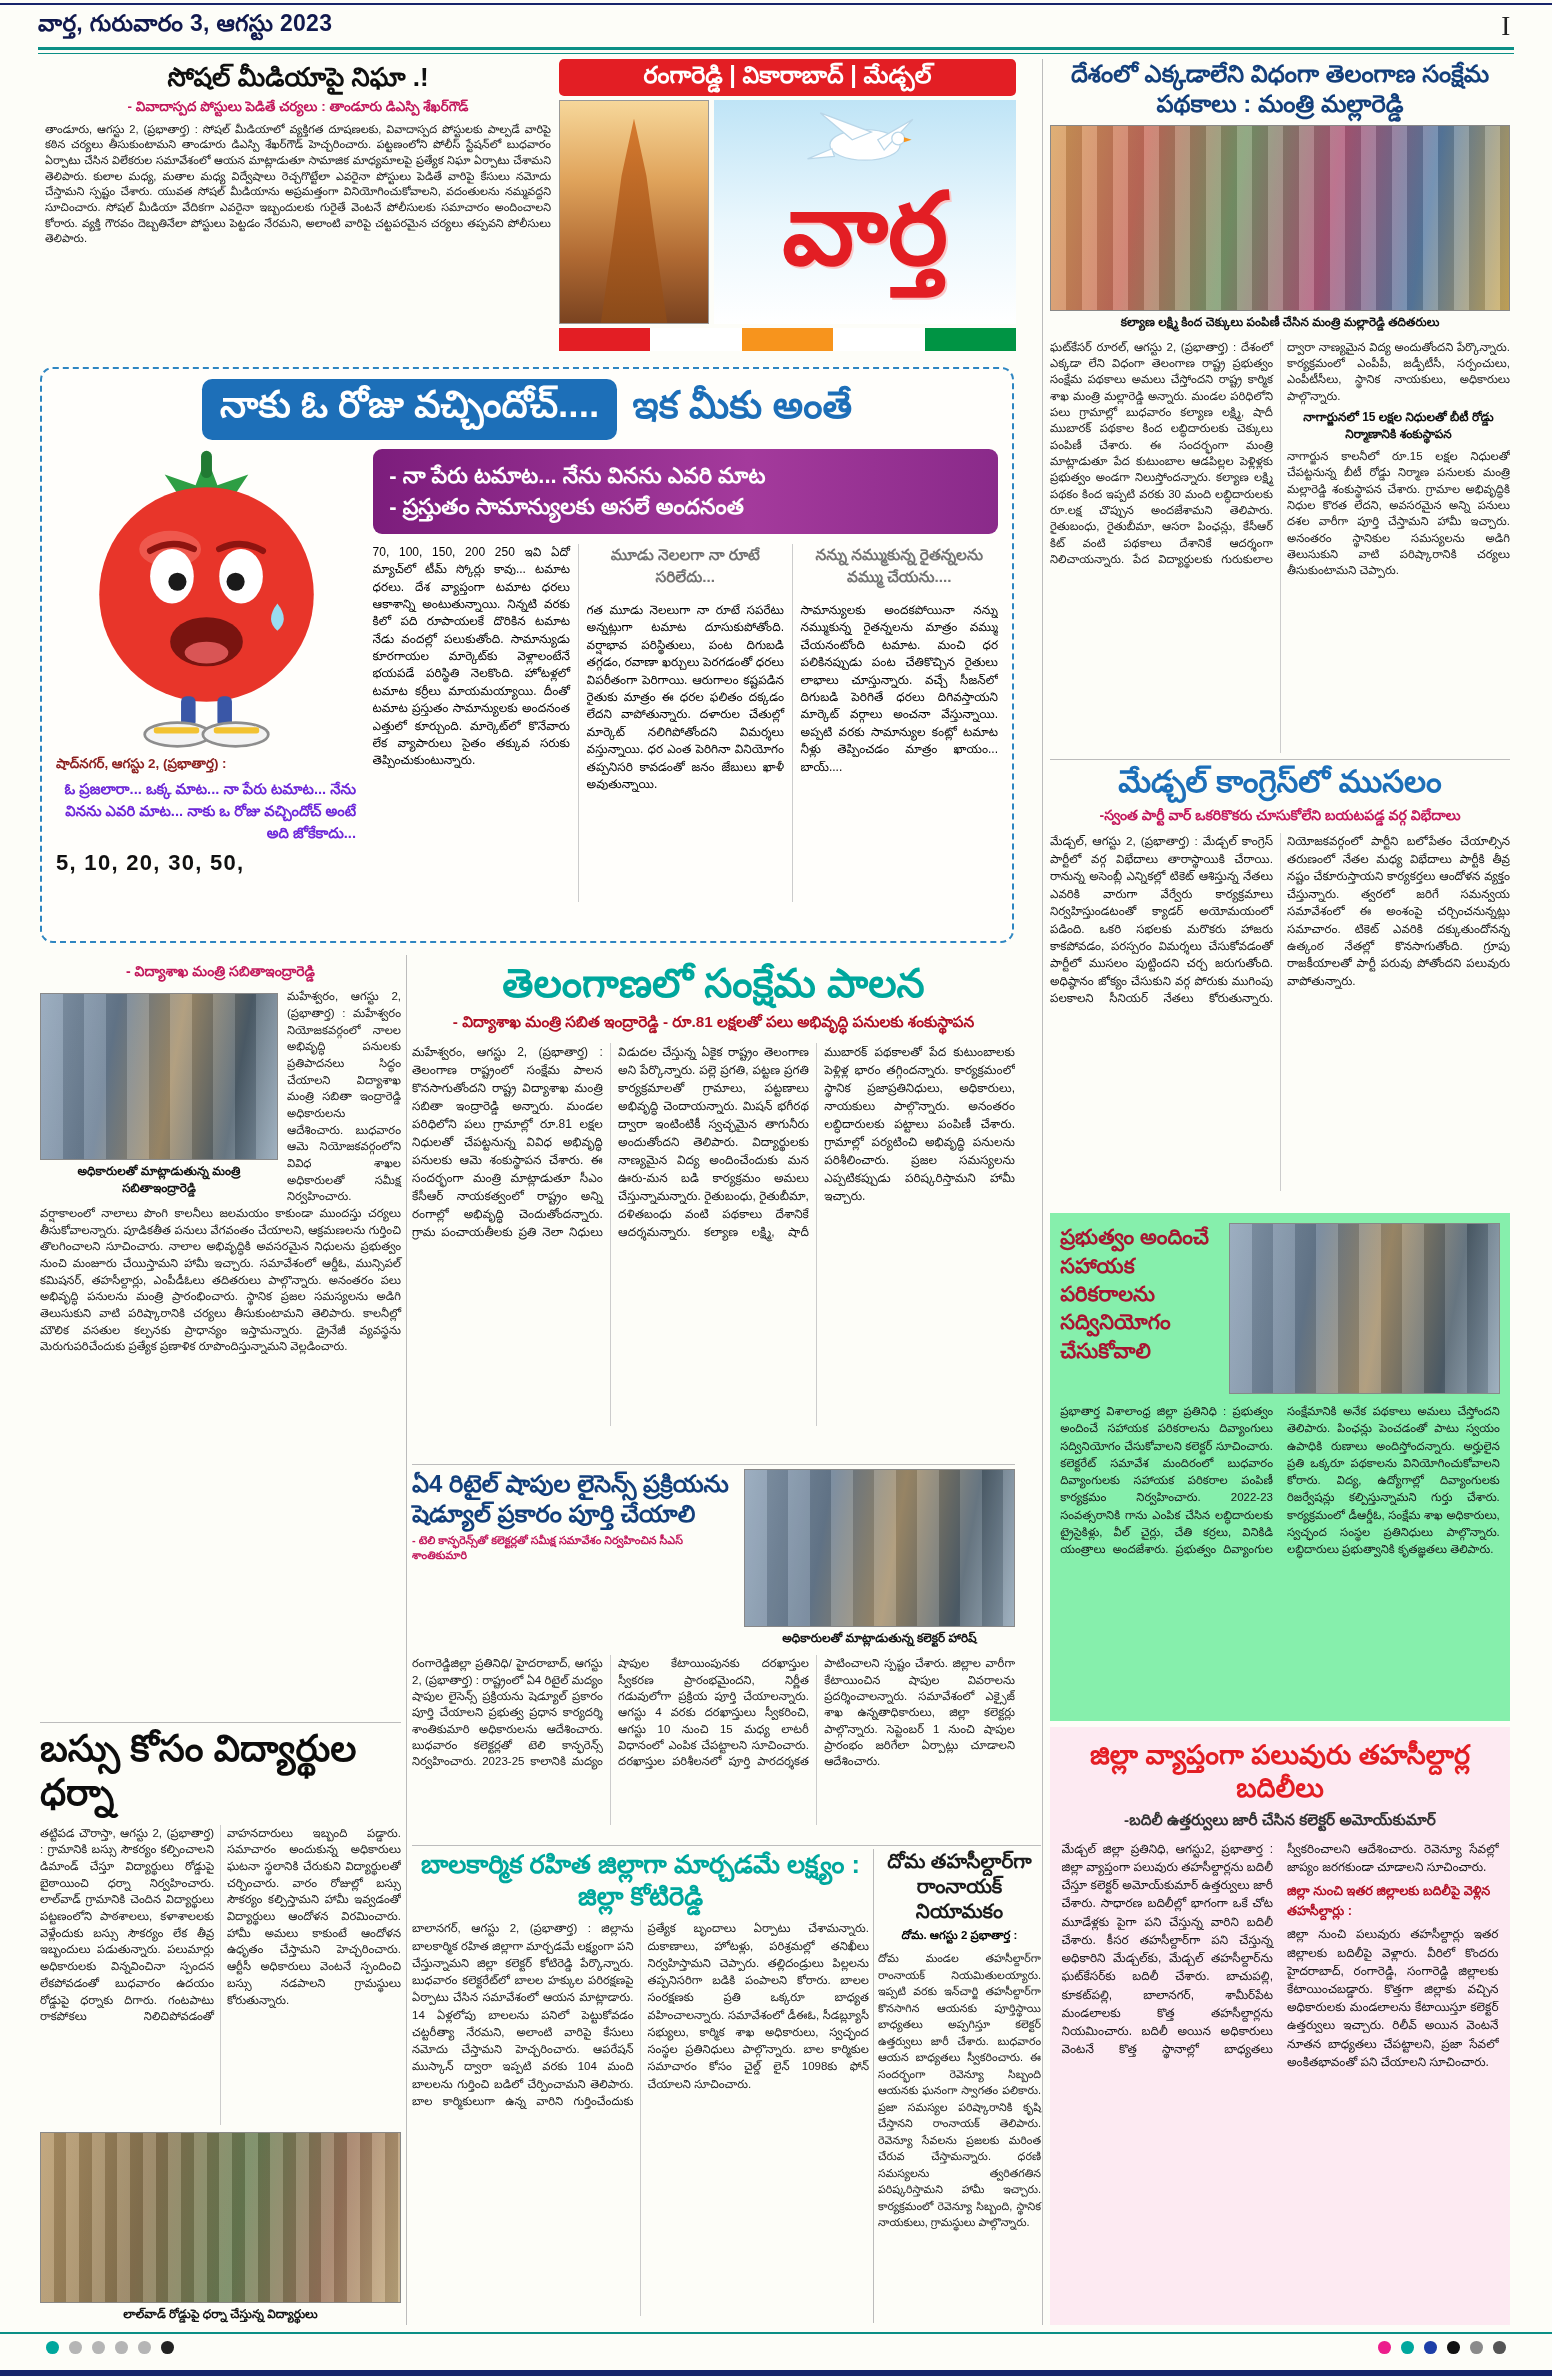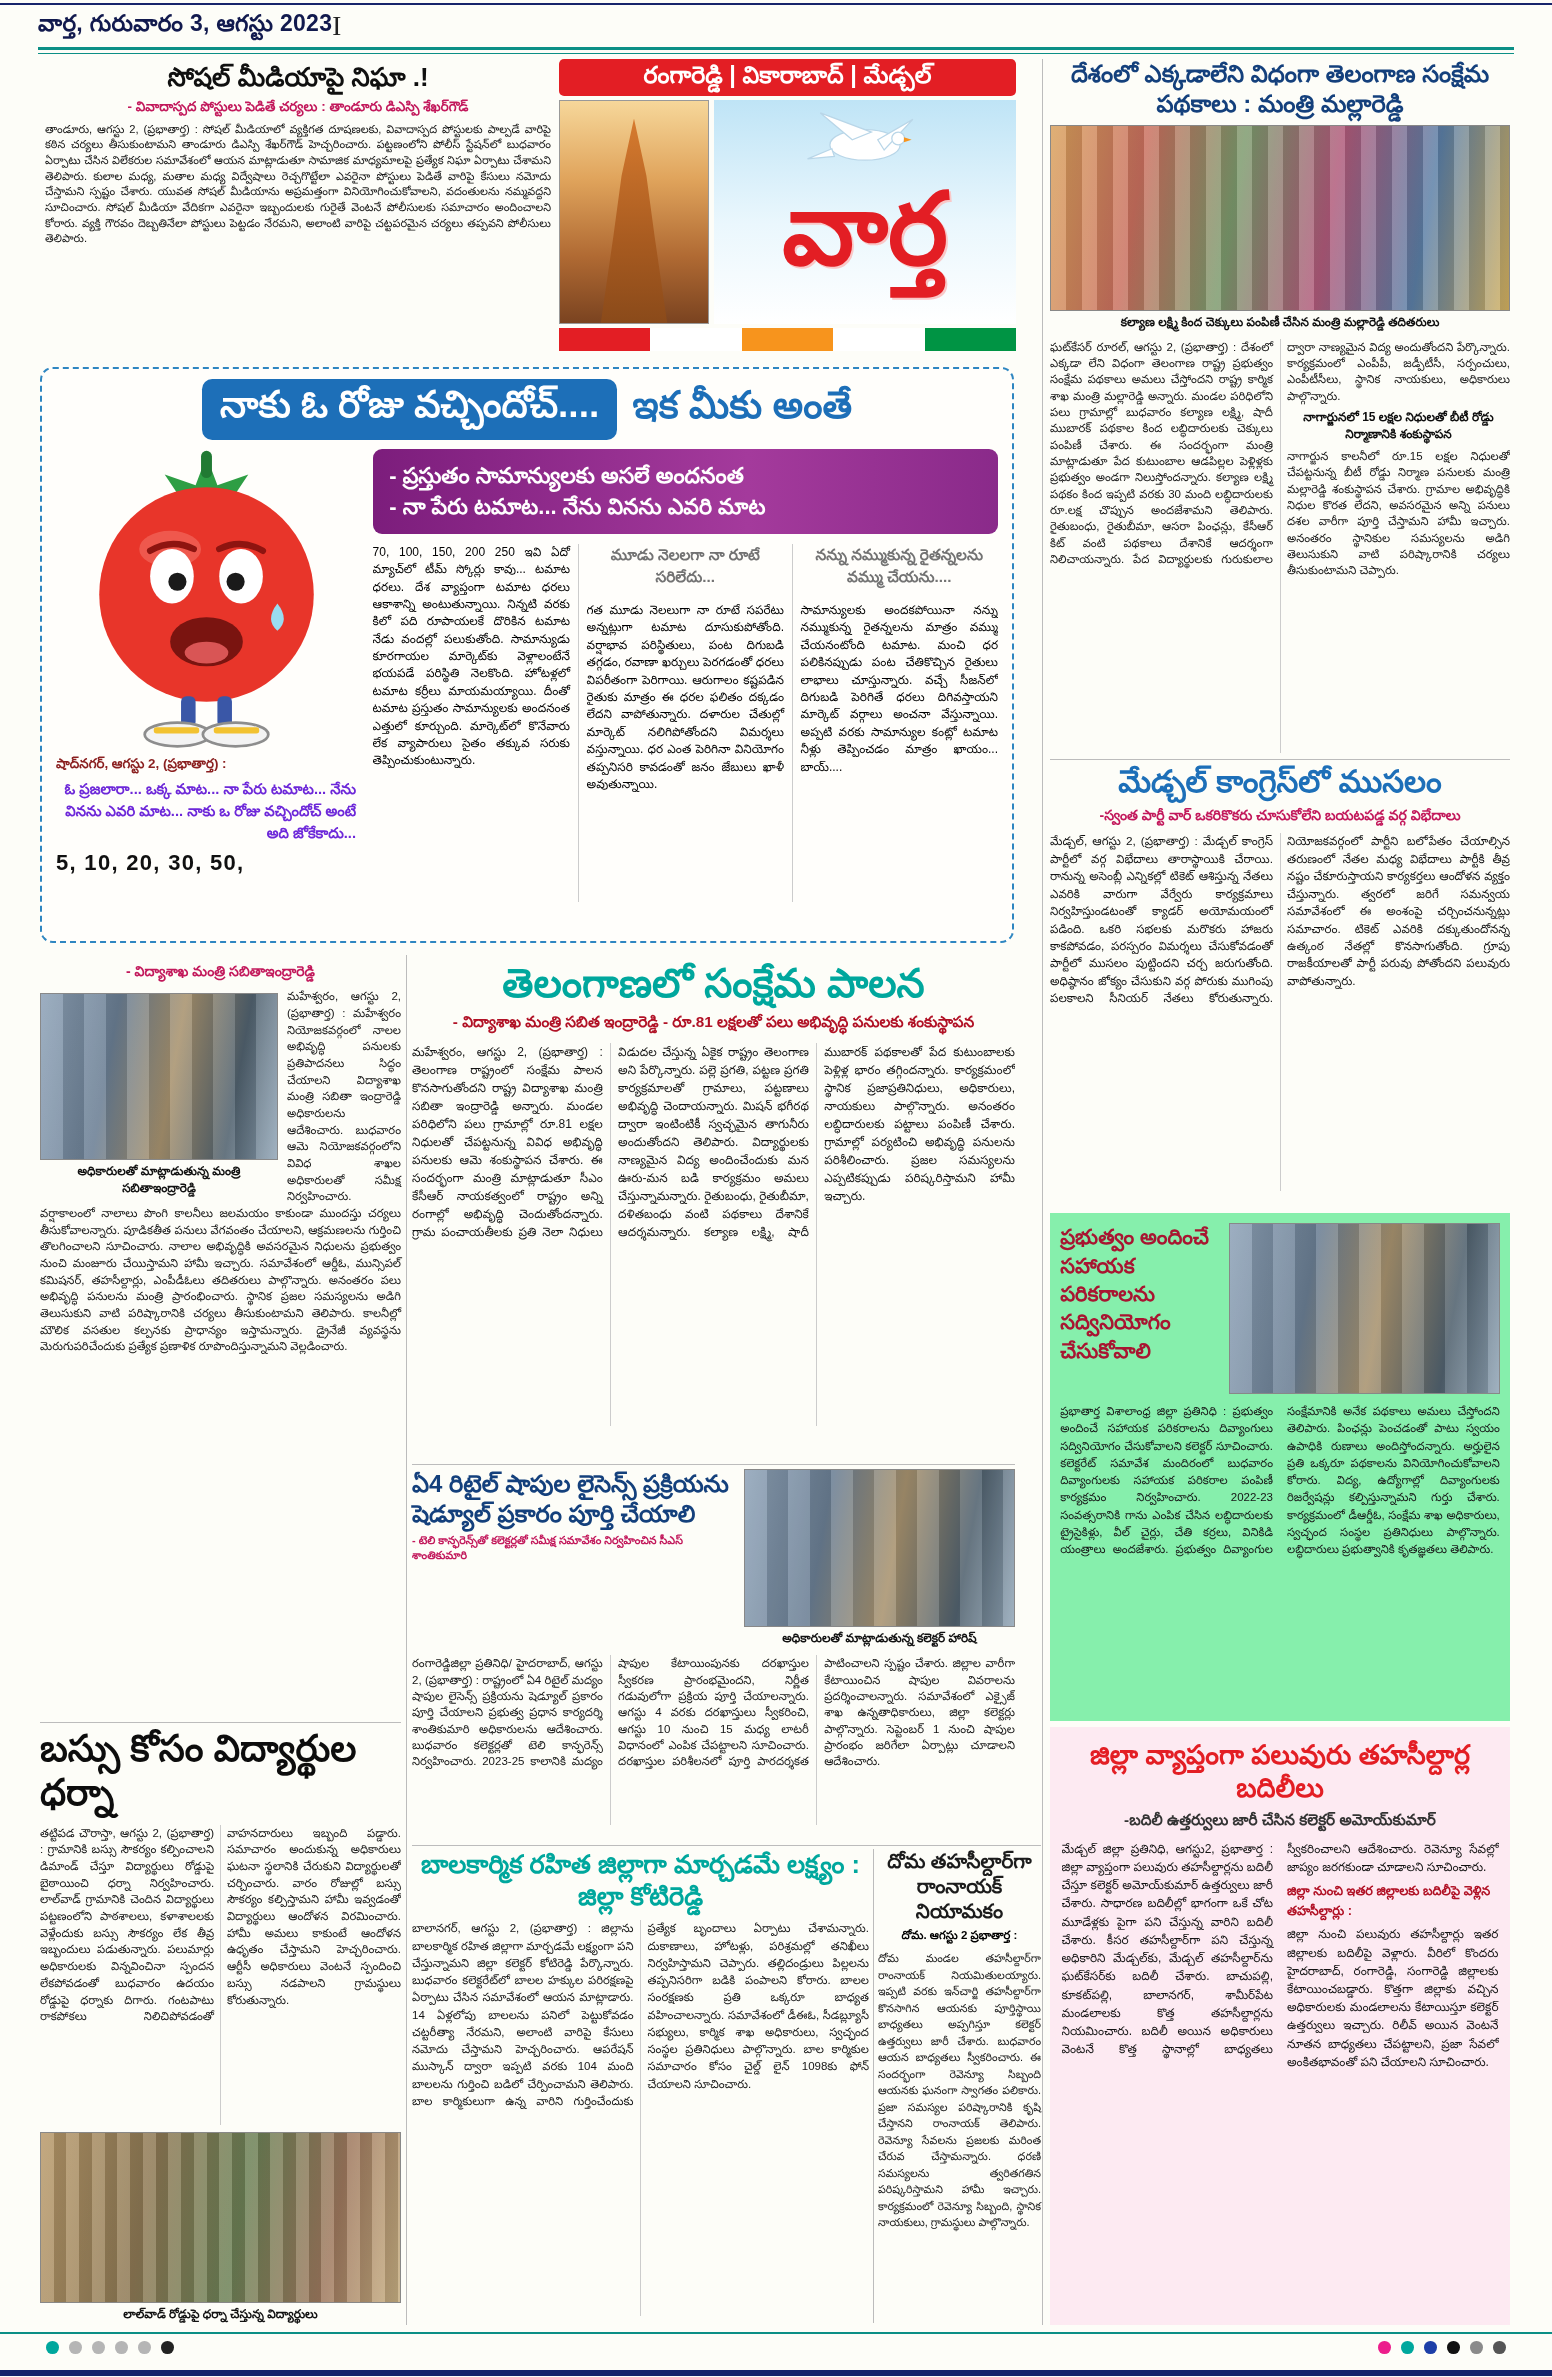--- a/index.html
+++ b/index.html
@@ -4,21 +4,21 @@
 <style>
   * { margin:0; padding:0; box-sizing:border-box; }
   html,body { background:#e9e9e4; }
   body { font-family:"Liberation Sans","DejaVu Sans",sans-serif; }
   .page { position:relative; width:1552px; height:2377px; background:#fdfdf8; margin:0 auto; overflow:hidden; }
 
   .abs { position:absolute; }
 
   
   .topline { position:absolute; top:2.6px; left:0; width:100%; height:2.6px; background:#17246b; }
-  .header { position:absolute; left:38px; top:10.2px; width:1476px; display:flex; align-items:flex-end; }
+  .header { position:absolute; left:38px; top:10.2px; width:1476px; display:flex; justify-content:space-between; align-items:flex-end; }
   .edition { font-size:23px; font-weight:bold; color:#121a4e; letter-spacing:0.3px; }
   .pageno { font-size:27px; font-family:"Liberation Serif","DejaVu Serif",serif; color:#222; padding-right:3.8px; }
   .rule-double { position:absolute; left:38px; top:47px; width:1476px; height:7px; border-top:3.2px solid #0b8f86; border-bottom:1.3px solid #0b8f86; }
 
   
   .title { font-weight:bold; text-align:center; line-height:1.25; }
   .kicker { font-weight:bold; text-align:center; color:#c2185b; margin:5.1px 0; }
   .body { text-align:justify; color:#141414; }
   .caption { font-weight:bold; font-size:12px; color:#111; margin-top:3.8px; text-align:center; }
   .subhead { font-weight:bold; color:#737373; text-align:center; margin:14px 0; }
@@ -232,22 +232,22 @@
           <ellipse cx="182" cy="314" rx="36" ry="13" fill="#f3f3f3" stroke="#8d8d8d" stroke-width="3"></ellipse>
           <rect x="92" y="306" width="50" height="7" rx="3" fill="#f2c230"></rect>
           <rect x="158" y="306" width="50" height="7" rx="3" fill="#f2c230"></rect>
         </svg>
         <div class="side-dateline">షాద్‌నగర్, ఆగస్టు 2, (ప్రభాతార్త) :</div>
         <div class="side-text">ఓ ప్రజలారా... ఒక్క మాట... నా పేరు టమాట... నేను వినను ఎవరి మాట... నాకు ఒ రోజు వచ్చిందోచ్ అంటే అది జోకేకాదు...</div>
         <div class="side-numbers">5, 10, 20, 30, 50,</div>
       </div>
       <div class="feature-right">
         <div class="deck">
+          <div>- నా పేరు టమాట... నేను వినను ఎవరి మాట</div>
           <div>- ప్రస్తుతం సామాన్యులకు అసలే అందనంత</div>
-          <div>- నా పేరు టమాట... నేను వినను ఎవరి మాట</div>
         </div>
         <div class="feature-body">
           <p>70, 100, 150, 200 250 ఇవి ఏదో మ్యాచ్‌లో టీమ్ స్కోర్లు కావు... టమాట ధరలు. దేశ వ్యాప్తంగా టమాట ధరలు ఆకాశాన్ని అంటుతున్నాయి. నిన్నటి వరకు కిలో పది రూపాయలకే దొరికిన టమాట నేడు వందల్లో పలుకుతోంది. సామాన్యుడు కూరగాయల మార్కెట్‌కు వెళ్లాలంటేనే భయపడే పరిస్థితి నెలకొంది. హోటళ్లలో టమాట కర్రీలు మాయమయ్యాయి. దీంతో టమాట ప్రస్తుతం సామాన్యులకు అందనంత ఎత్తులో కూర్చుంది. మార్కెట్‌లో కొనేవారు లేక వ్యాపారులు సైతం తక్కువ సరుకు తెప్పించుకుంటున్నారు.</p>
           <div class="subhead">మూడు నెలలగా నా రూటే సరిలేదు...</div>
           <p>గత మూడు నెలలుగా నా రూటే సపరేటు అన్నట్లుగా టమాట దూసుకుపోతోంది. వర్షాభావ పరిస్థితులు, పంట దిగుబడి తగ్గడం, రవాణా ఖర్చులు పెరగడంతో ధరలు విపరీతంగా పెరిగాయి. ఆరుగాలం కష్టపడిన రైతుకు మాత్రం ఈ ధరల ఫలితం దక్కడం లేదని వాపోతున్నారు. దళారుల చేతుల్లో మార్కెట్ నలిగిపోతోందని విమర్శలు వస్తున్నాయి. ధర ఎంత పెరిగినా వినియోగం తప్పనిసరి కావడంతో జనం జేబులు ఖాళీ అవుతున్నాయి.</p>
           <div class="subhead">నన్ను నమ్ముకున్న రైతన్నలను వమ్ము చేయను....</div>
           <p>సామాన్యులకు అందకపోయినా నన్ను నమ్ముకున్న రైతన్నలను మాత్రం వమ్ము చేయనంటోంది టమాట. మంచి ధర పలికినప్పుడు పంట చేతికొచ్చిన రైతులు లాభాలు చూస్తున్నారు. వచ్చే సీజన్‌లో దిగుబడి పెరిగితే ధరలు దిగివస్తాయని మార్కెట్ వర్గాలు అంచనా వేస్తున్నాయి. అప్పటి వరకు సామాన్యుల కంట్లో టమాట నీళ్లు తెప్పించడం మాత్రం ఖాయం... బాయ్....</p>
         </div>
       </div>
     </div>

